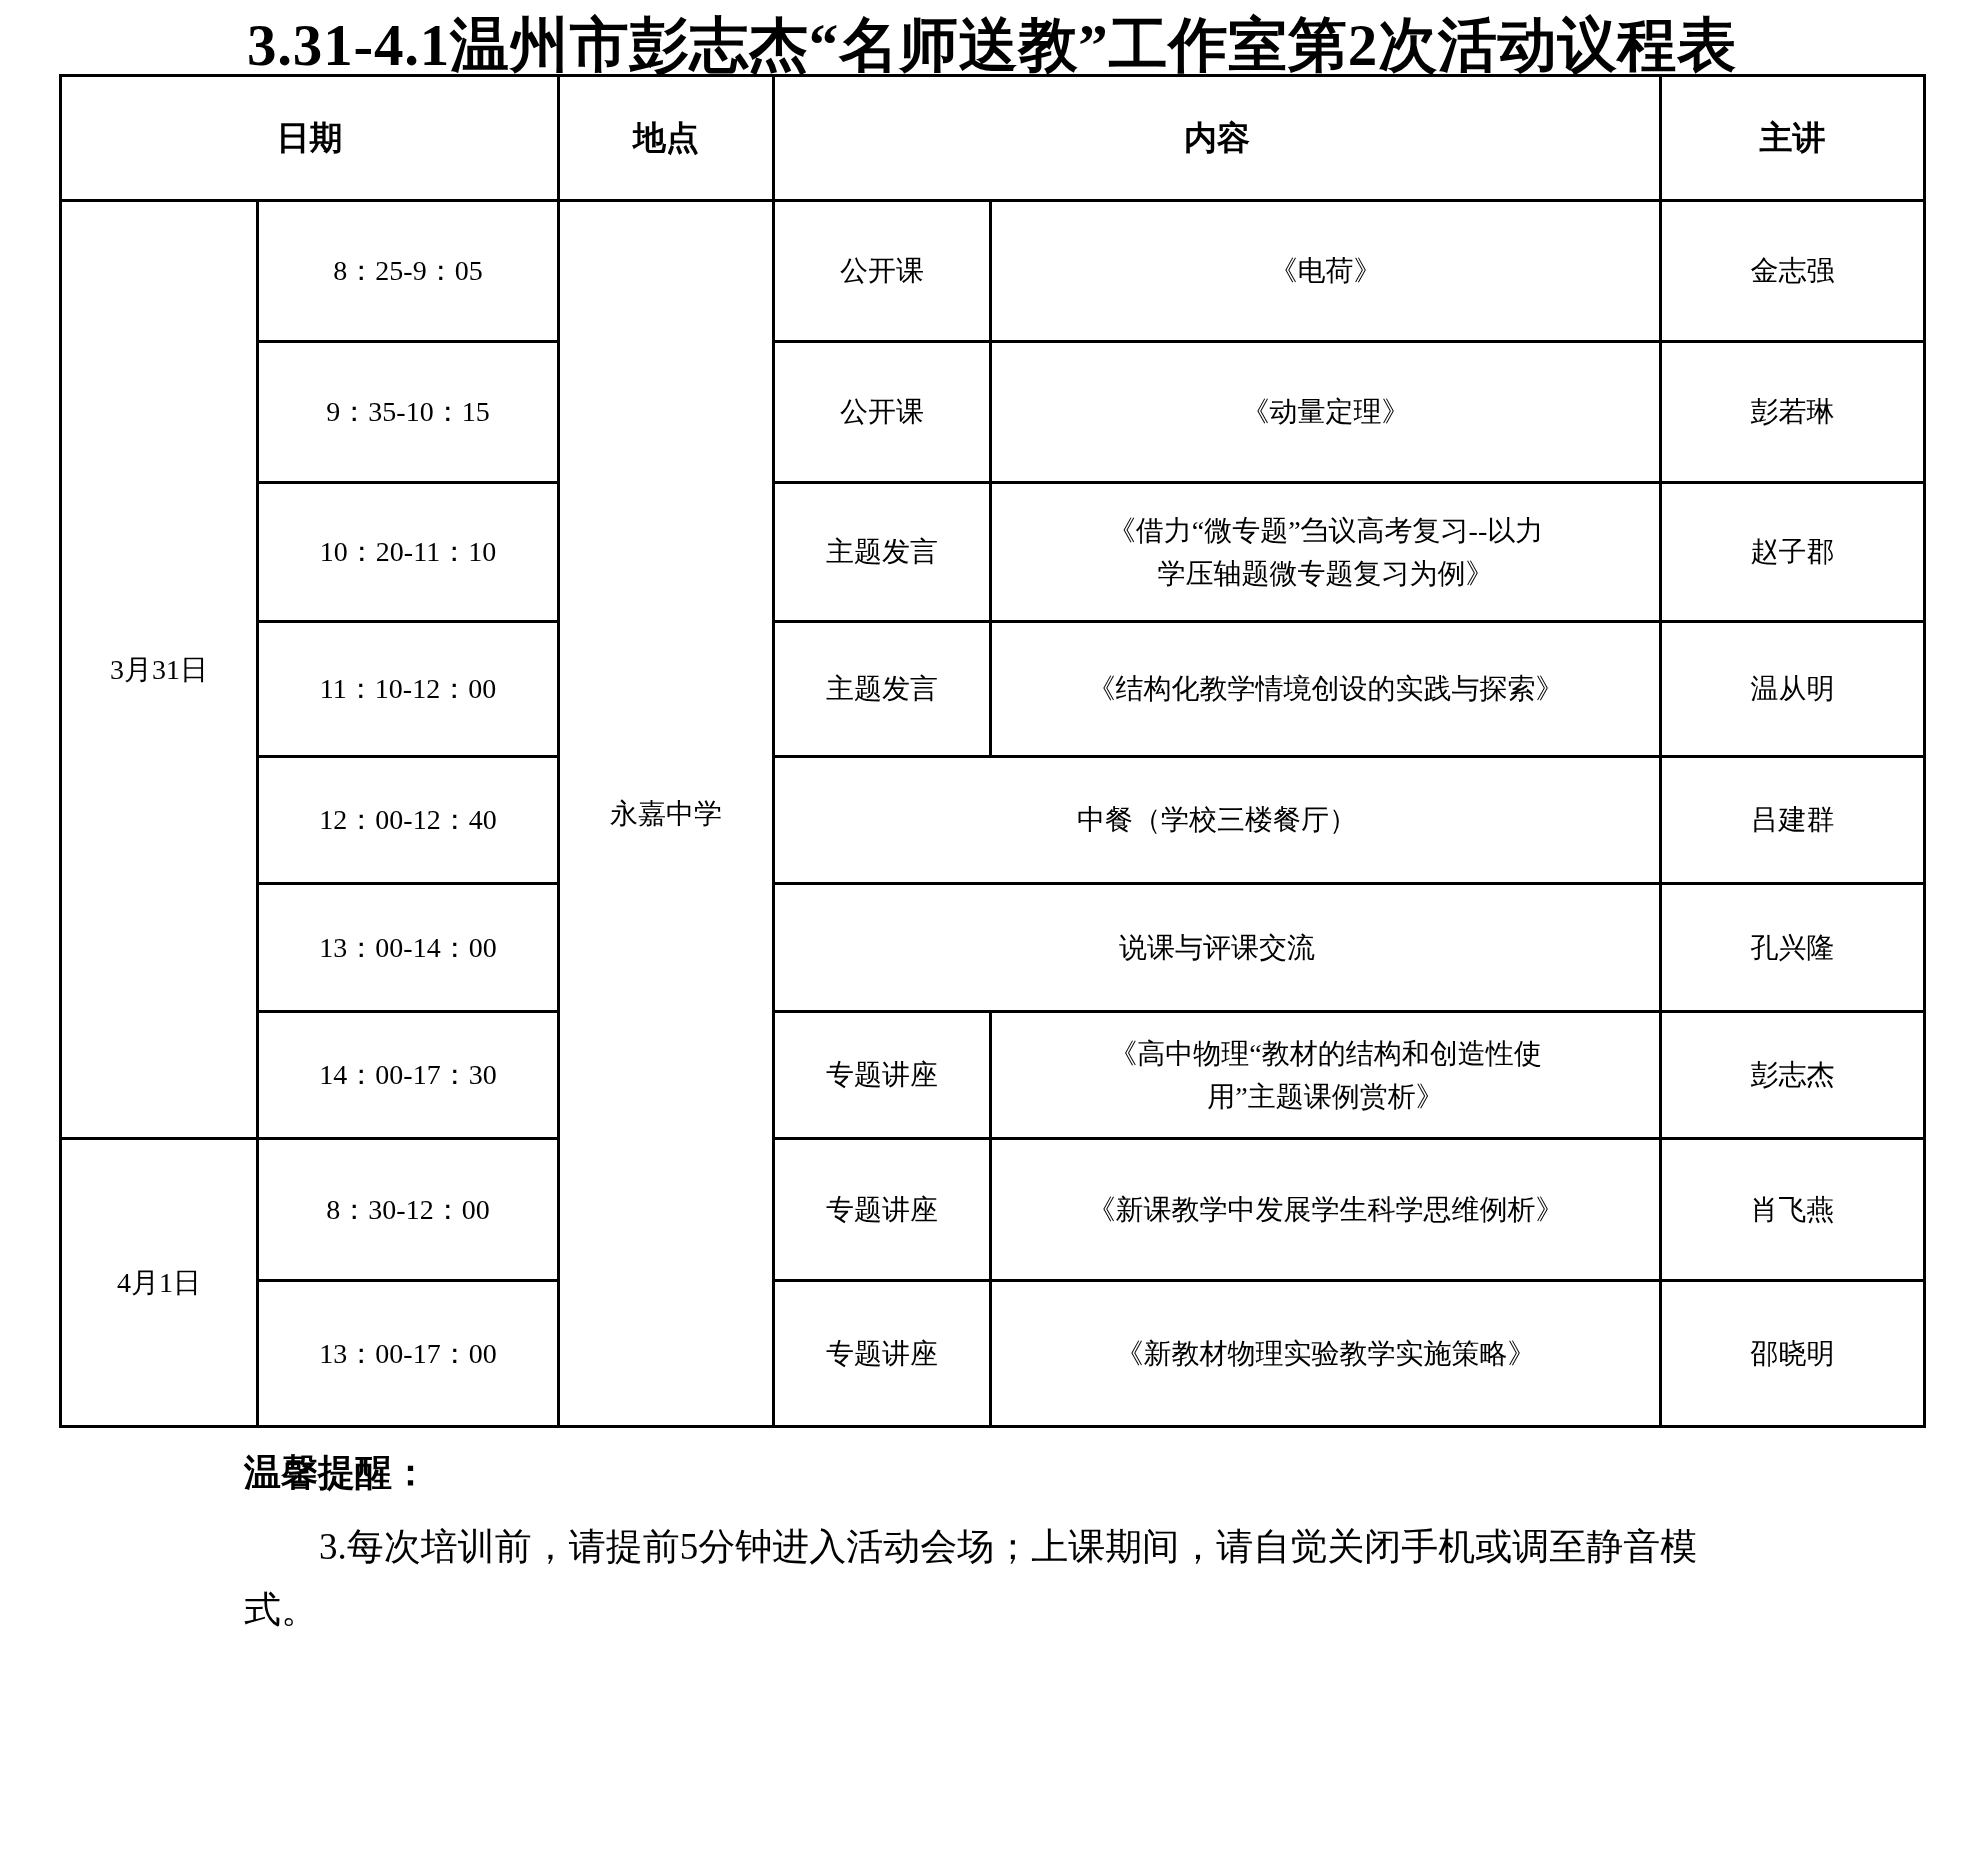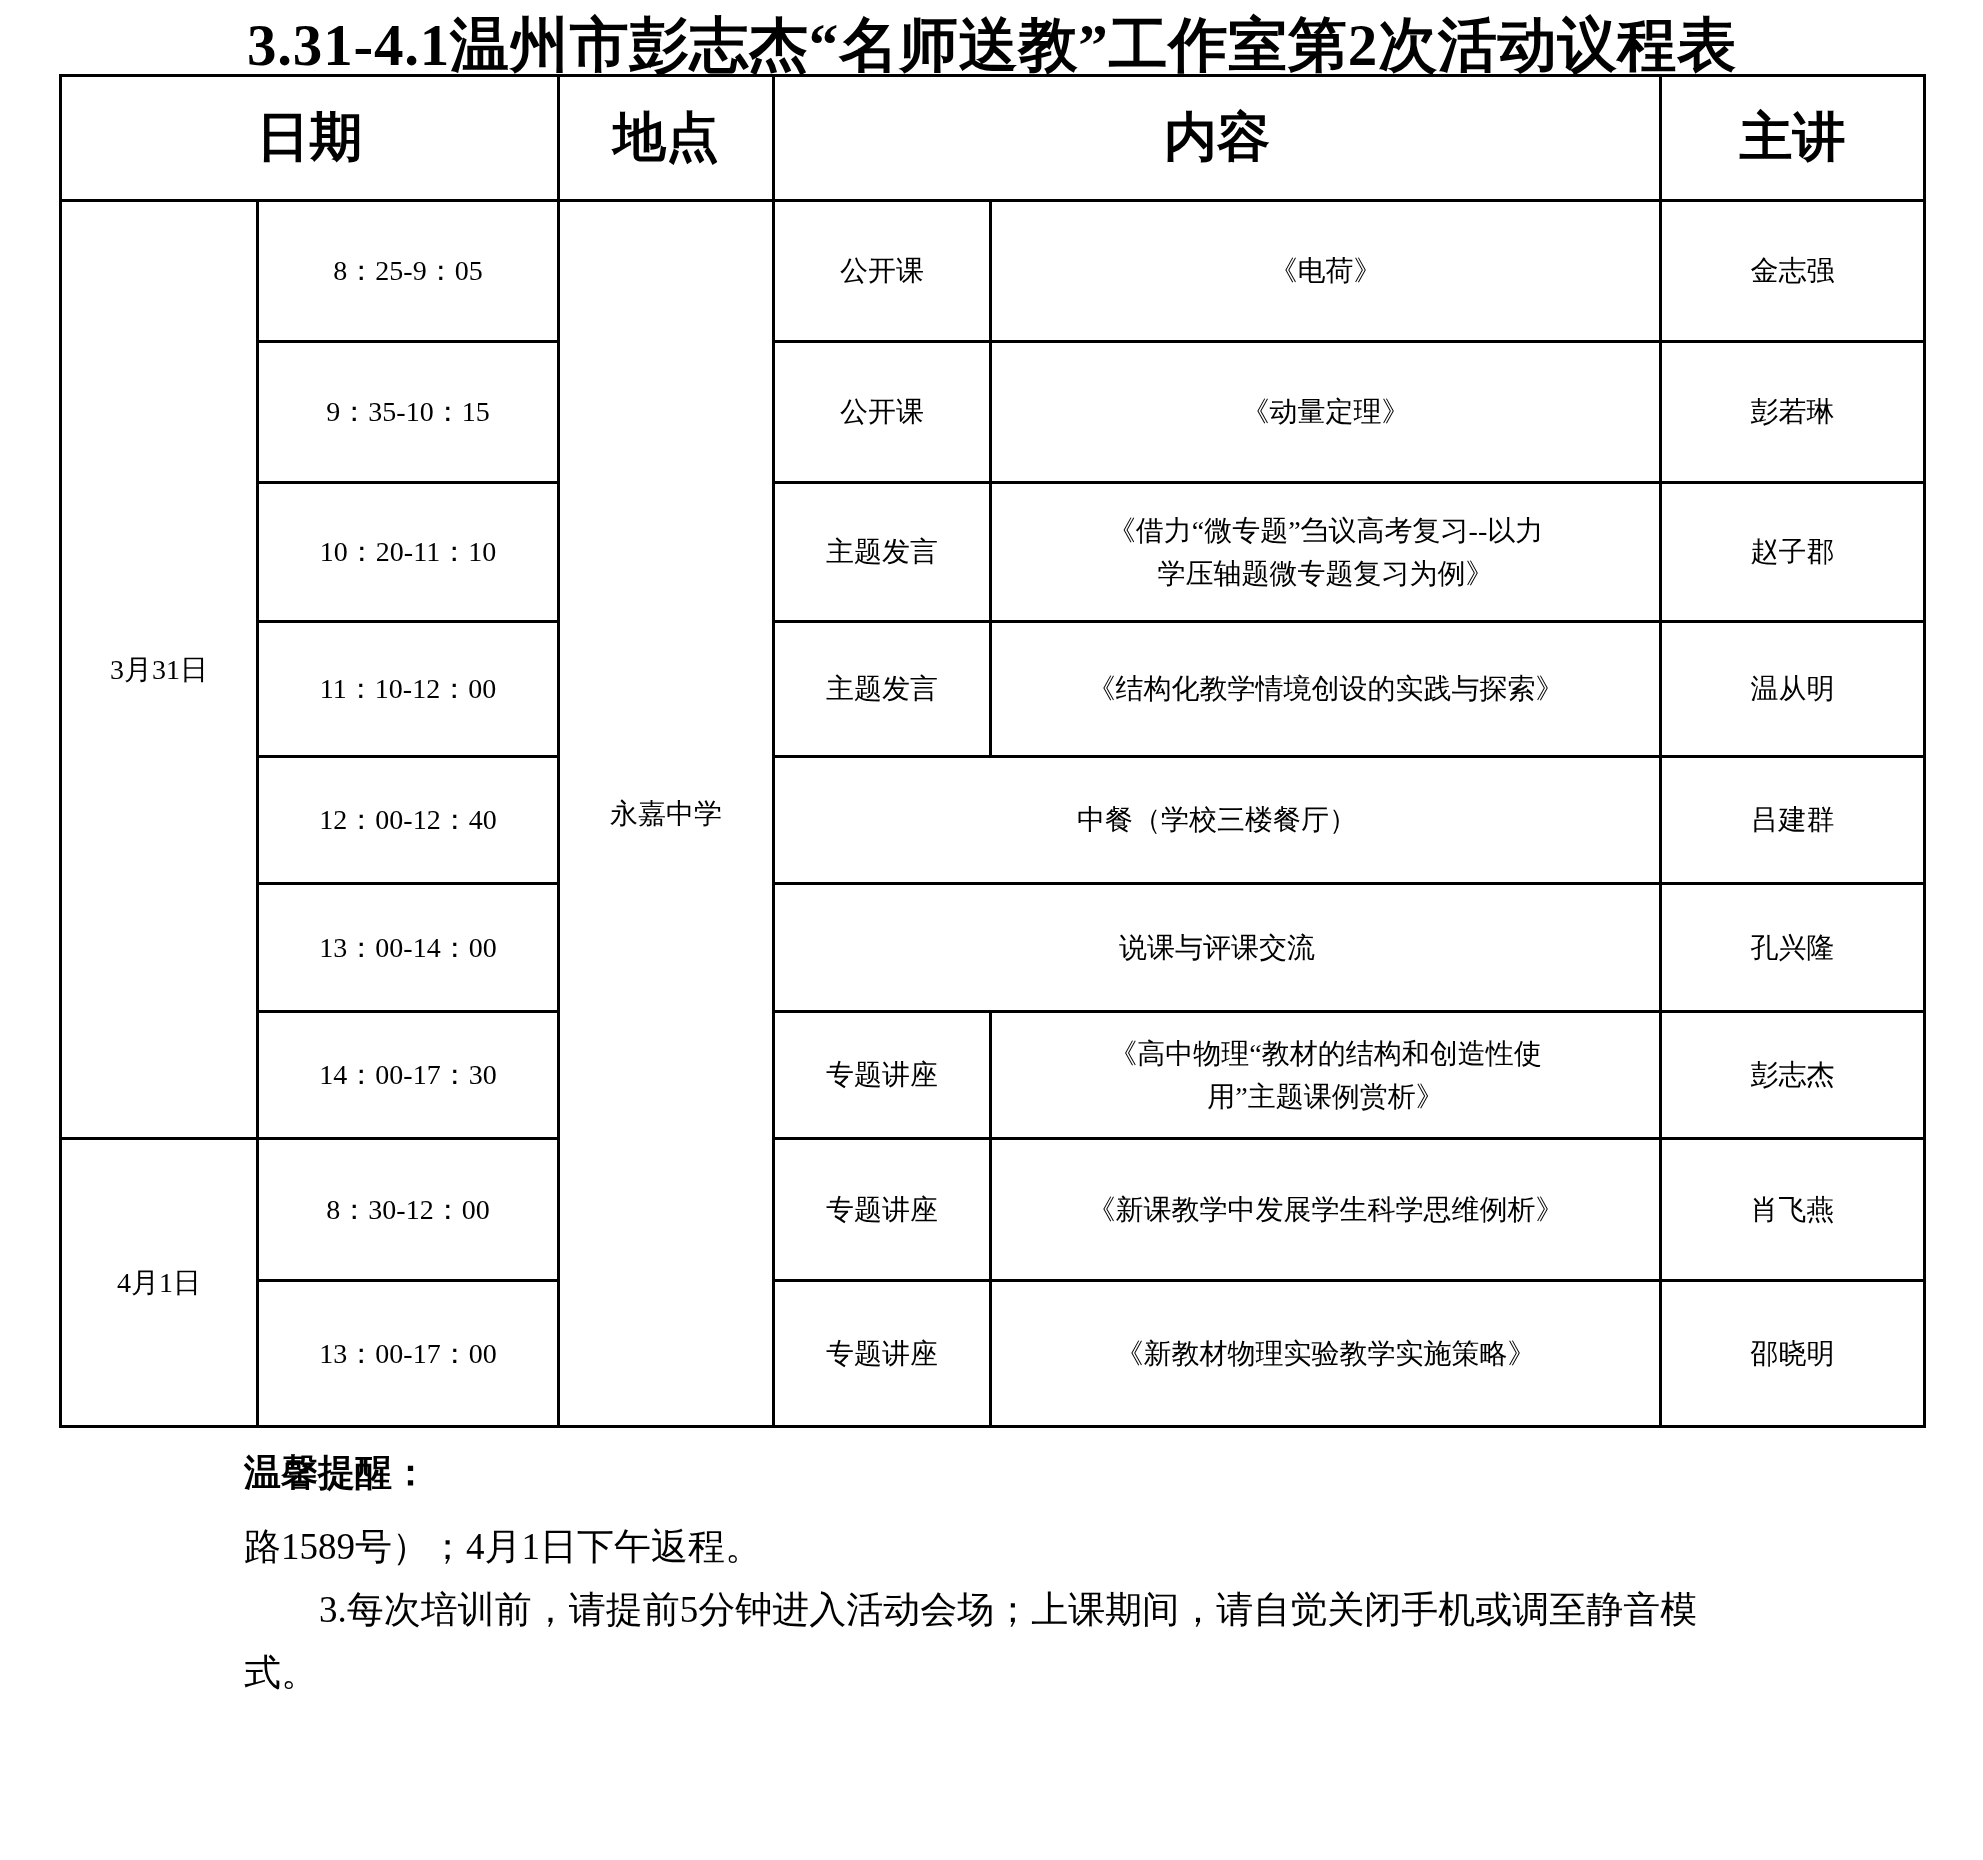--- a/index.html
+++ b/index.html
@@ -31,21 +31,21 @@
   table.schedule td,
   table.schedule th{
     border:3.1px solid #000;
     text-align:center;
     vertical-align:middle;
     font-weight:normal;
     padding:0 7.8px;
     overflow:hidden;
   }
   table.schedule th{
-    font-size:53px;
+    font-size:33px;
     font-weight:bold;
   }
   table.schedule td{
     font-size:28px;
     line-height:1.55;
     font-family:Liberation Serif, serif;
   }
   .col-date{width:197px;}
   .col-time{width:301px;}
   .col-loc{width:215px;}
@@ -159,19 +159,18 @@
       <td>13：00-17：00</td>
       <td>专题讲座</td>
       <td class="content-cell">《新教材物理实验教学实施策略》</td>
       <td>邵晓明</td>
     </tr>
   </tbody>
     </table>
 
   <div class="notes">
     <div class="notes-heading">温馨提醒：</div>
-    <div class="note-line">路1589号）；4月1日下午返程。</div>
     <div class="note-line indent">3.每次培训前，请提前5分钟进入活动会场；上课期间，请自觉关闭手机或调至静音模</div>
     <div class="note-line">式。</div>
   </div>
 
 </div>
 
 
 </body></html>

